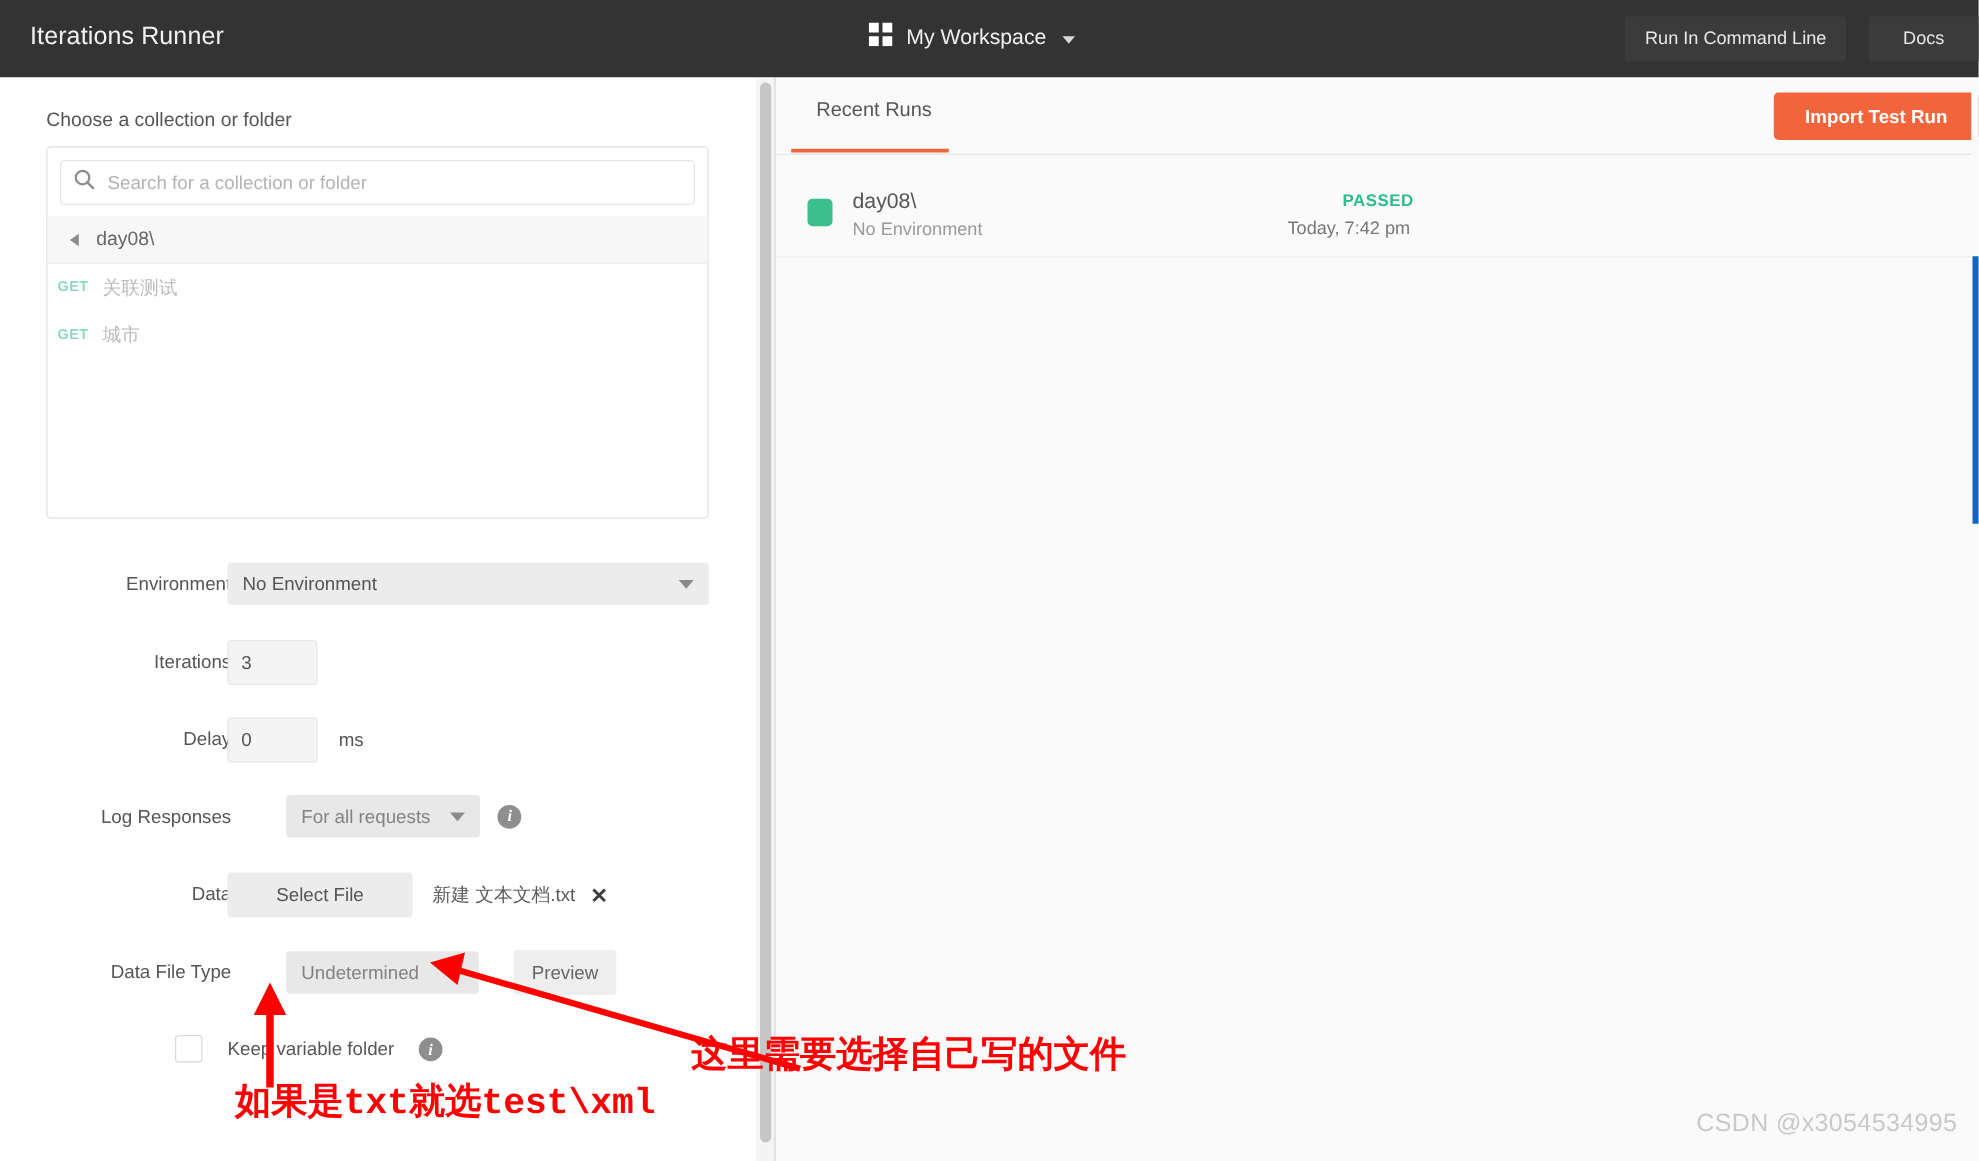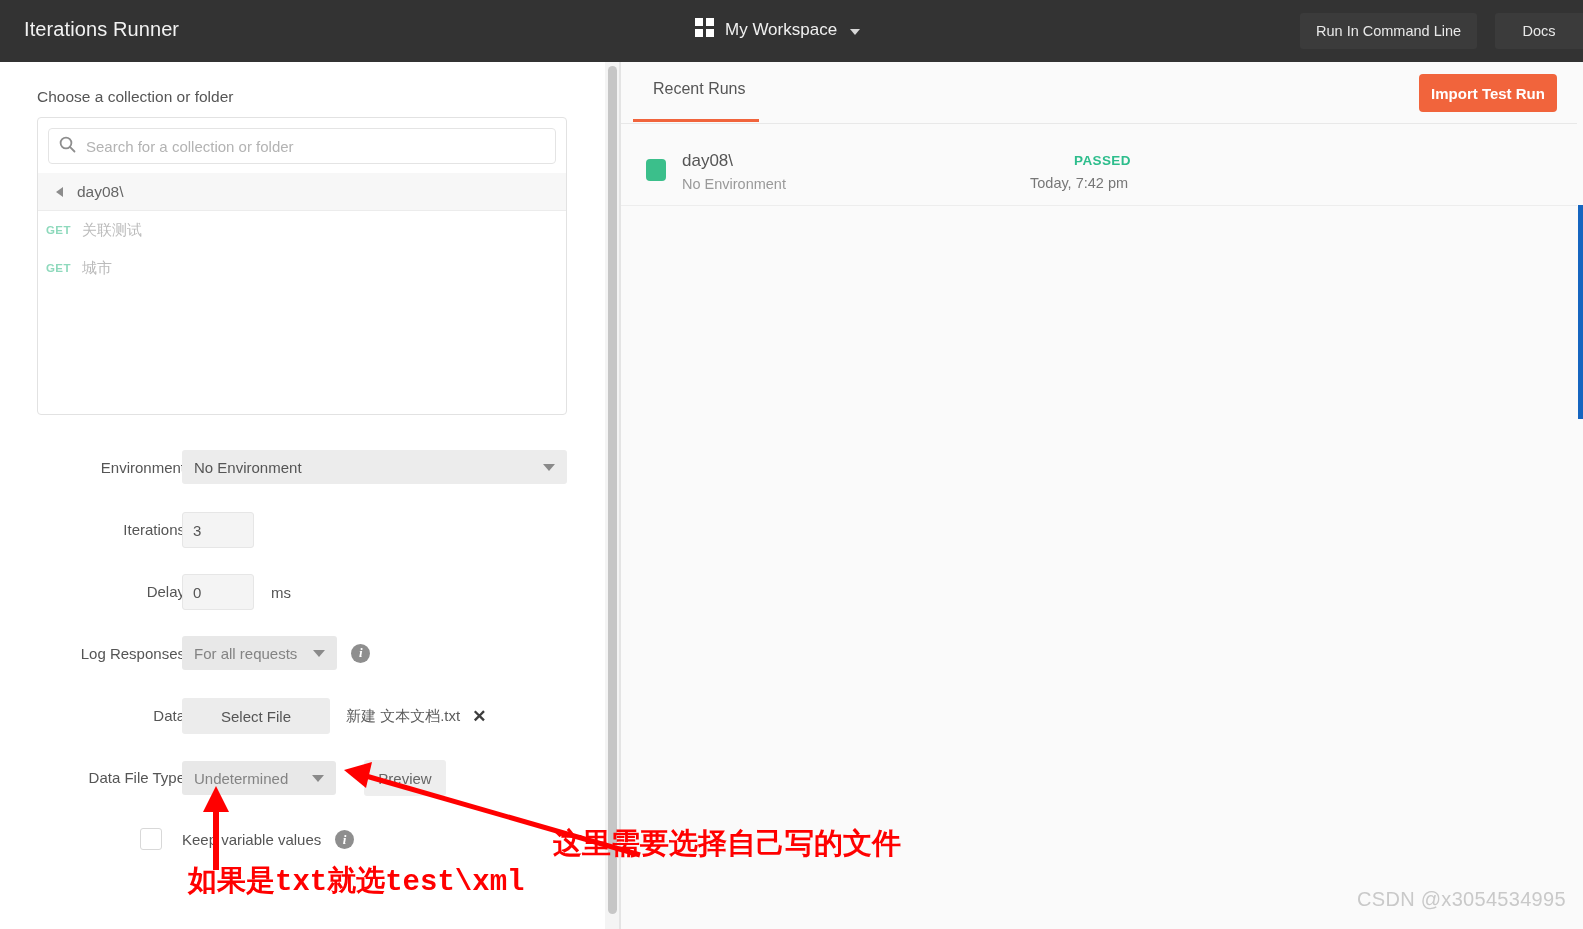--- a/index.html
+++ b/index.html
@@ -105,21 +105,21 @@
 
   .select-wide {
     width: 385px; height: 34px; background: #ececec; border-radius: 3px;
     display: flex; align-items: center; justify-content: space-between;
     padding: 0 12px; cursor: pointer;
   }
   .select-wide span { font-size: 15px; color: #555; }
   .select-sm {
     height: 34px; background: #e8e8e8; border-radius: 3px;
     display: flex; align-items: center; gap: 16px;
-    padding: 0 12px; cursor: pointer;
+    padding: 0 12px; cursor: pointer; margin-left: 47px;
   }
   .select-sm span { font-size: 15px; color: #838383; }
   .caret-dn {
     width: 0; height: 0;
     border-left: 6px solid transparent;
     border-right: 6px solid transparent;
     border-top: 7px solid #8a8a8a;
   }
   .numbox {
     width: 72px; height: 36px; background: #f4f4f4;
@@ -198,21 +198,21 @@
     display: flex; align-items: center; padding: 0 16px;
   }
   .filterbox .sicon { margin-right: 11px; }
   .filter-input {
     border: none; outline: none; background: transparent; flex: 1;
     font-size: 15px; color: #555;
     font-family: "Liberation Sans", sans-serif;
   }
   .filter-input::placeholder { color: #b3b3b3; }
   .importbtn {
-    position: absolute; left: 798px; top: 12px; width: 138px; height: 38px;
+    position: absolute; left: 798px; top: 12px; width: 164px; height: 38px;
     background: #f1643c; border: none; border-radius: 4px;
     color: #fff; font-size: 15px; font-weight: bold; cursor: pointer;
     font-family: "Liberation Sans", sans-serif;
   }
   .runrow {
     position: relative; height: 82px; border-bottom: 1px solid #ededed;
     cursor: pointer;
   }
   .status-sq {
     position: absolute; left: 25px; top: 35px; width: 20px; height: 22px;
@@ -349,21 +349,21 @@
           <div class="select-sm" style="width:154px;justify-content:space-between;">
             <span>Undetermined</span>
             <span class="caret-dn"></span>
           </div>
           <button class="greybtn preview" style="margin-left:28px;">Preview</button>
         </div>
       </div>
 
       <div class="chkrow">
         <div class="chkbox"></div>
-        <div class="chklabel">Keep variable values</div>
+        <div class="chklabel">Keep variable folder</div>
         <span class="infoicon" style="position:absolute;left:335px;top:16px;margin:0;">i</span>
       </div>
     </div>
 
   </div>
 
   <div class="lscroll"></div>
   <div class="lscroll-thumb"></div>
   <div class="divider"></div>
 

